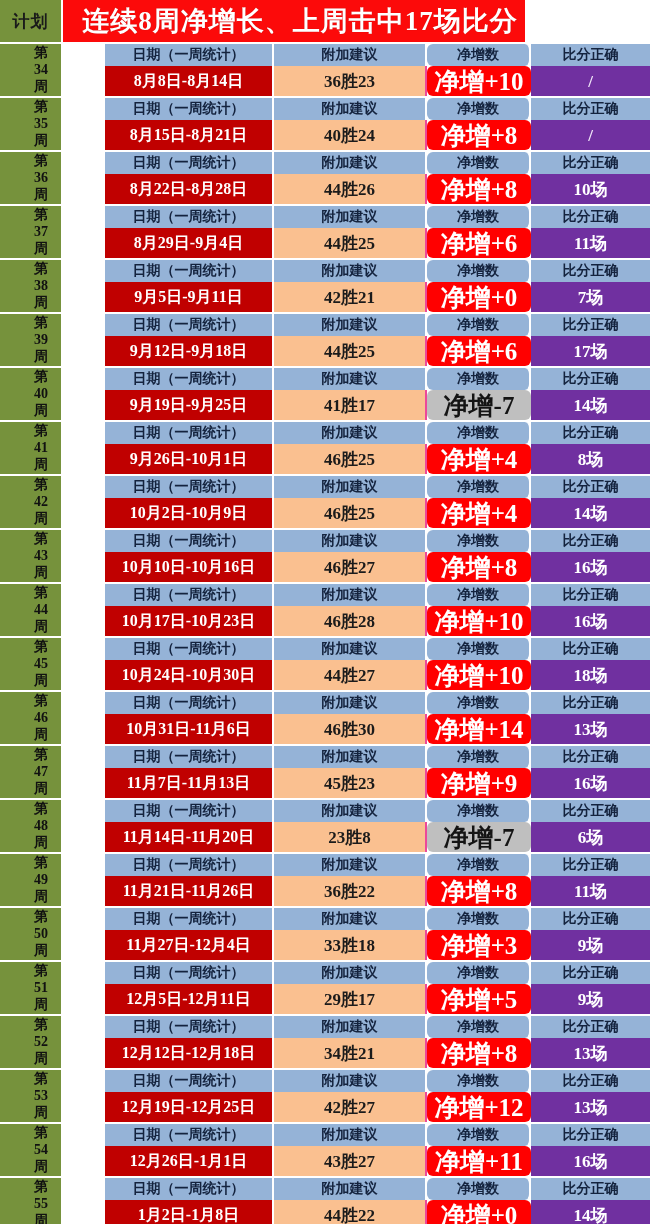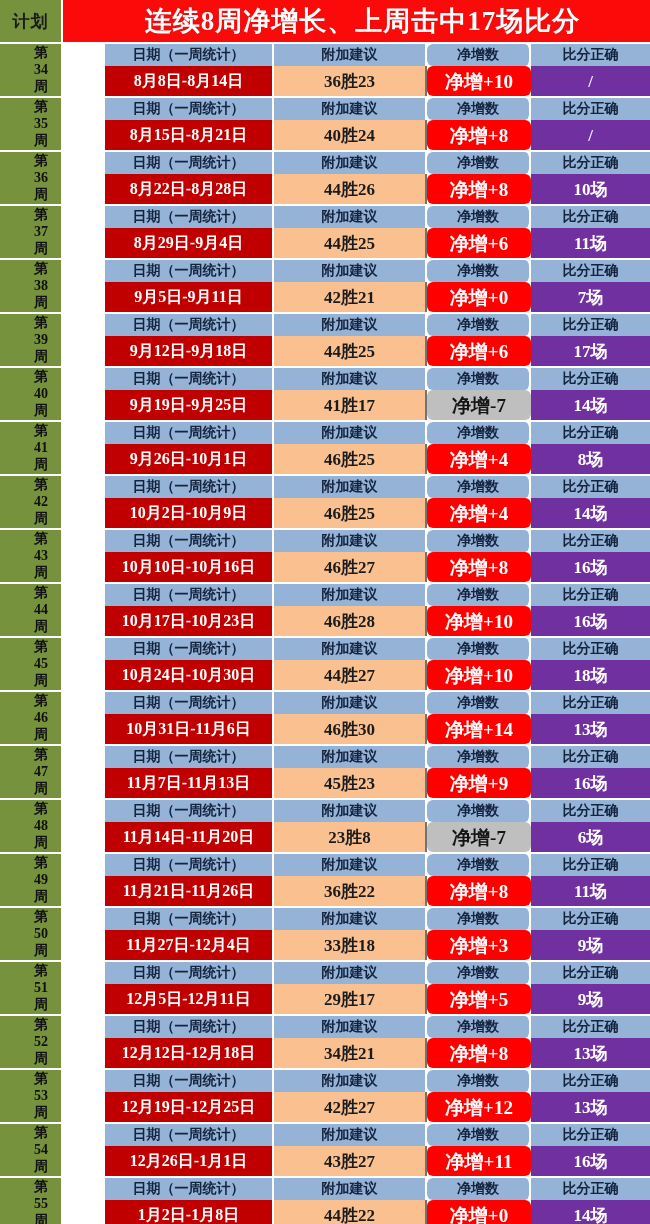--- a/index.html
+++ b/index.html
@@ -15,21 +15,21 @@
   #sheet {
     width: 650px;
     position: relative;
     background: #ffffff;
   }
 
   
   .title-row {
     display: flex;
     height: 42px;
-    width: 650px;
+    width: 525px;
   }
   .plan-cell {
     width: 63px;
     flex: 0 0 63px;
     background: #76923c;
     color: #1a1a1a;
     display: flex;
     align-items: center;
     justify-content: center;
     font-size: 17px;
@@ -115,27 +115,27 @@
     color: #ffffff;
     font-size: 16px;
     font-weight: bold;
     border-right: 2px solid #ffffff;
   }
   .cell.extra {
     background: #fac090;
     color: #1b1b1b;
     font-size: 17px;
     font-weight: bold;
-    border-right: 2px solid #737373;
+    border-right: 2px solid #ec4899;
     text-align: right;
   }
   .cell.net {
     background: #ff0000;
     color: #ffffff;
-    font-size: 19px;
+    font-size: 25px;
     font-weight: bold;
   }
   .cell.net.neg {
     background: #bfbfbf;
     color: #141414;
     font-weight: bold;
   }
   .cell.score {
     background: #7030a0;
     color: #ffffff;

